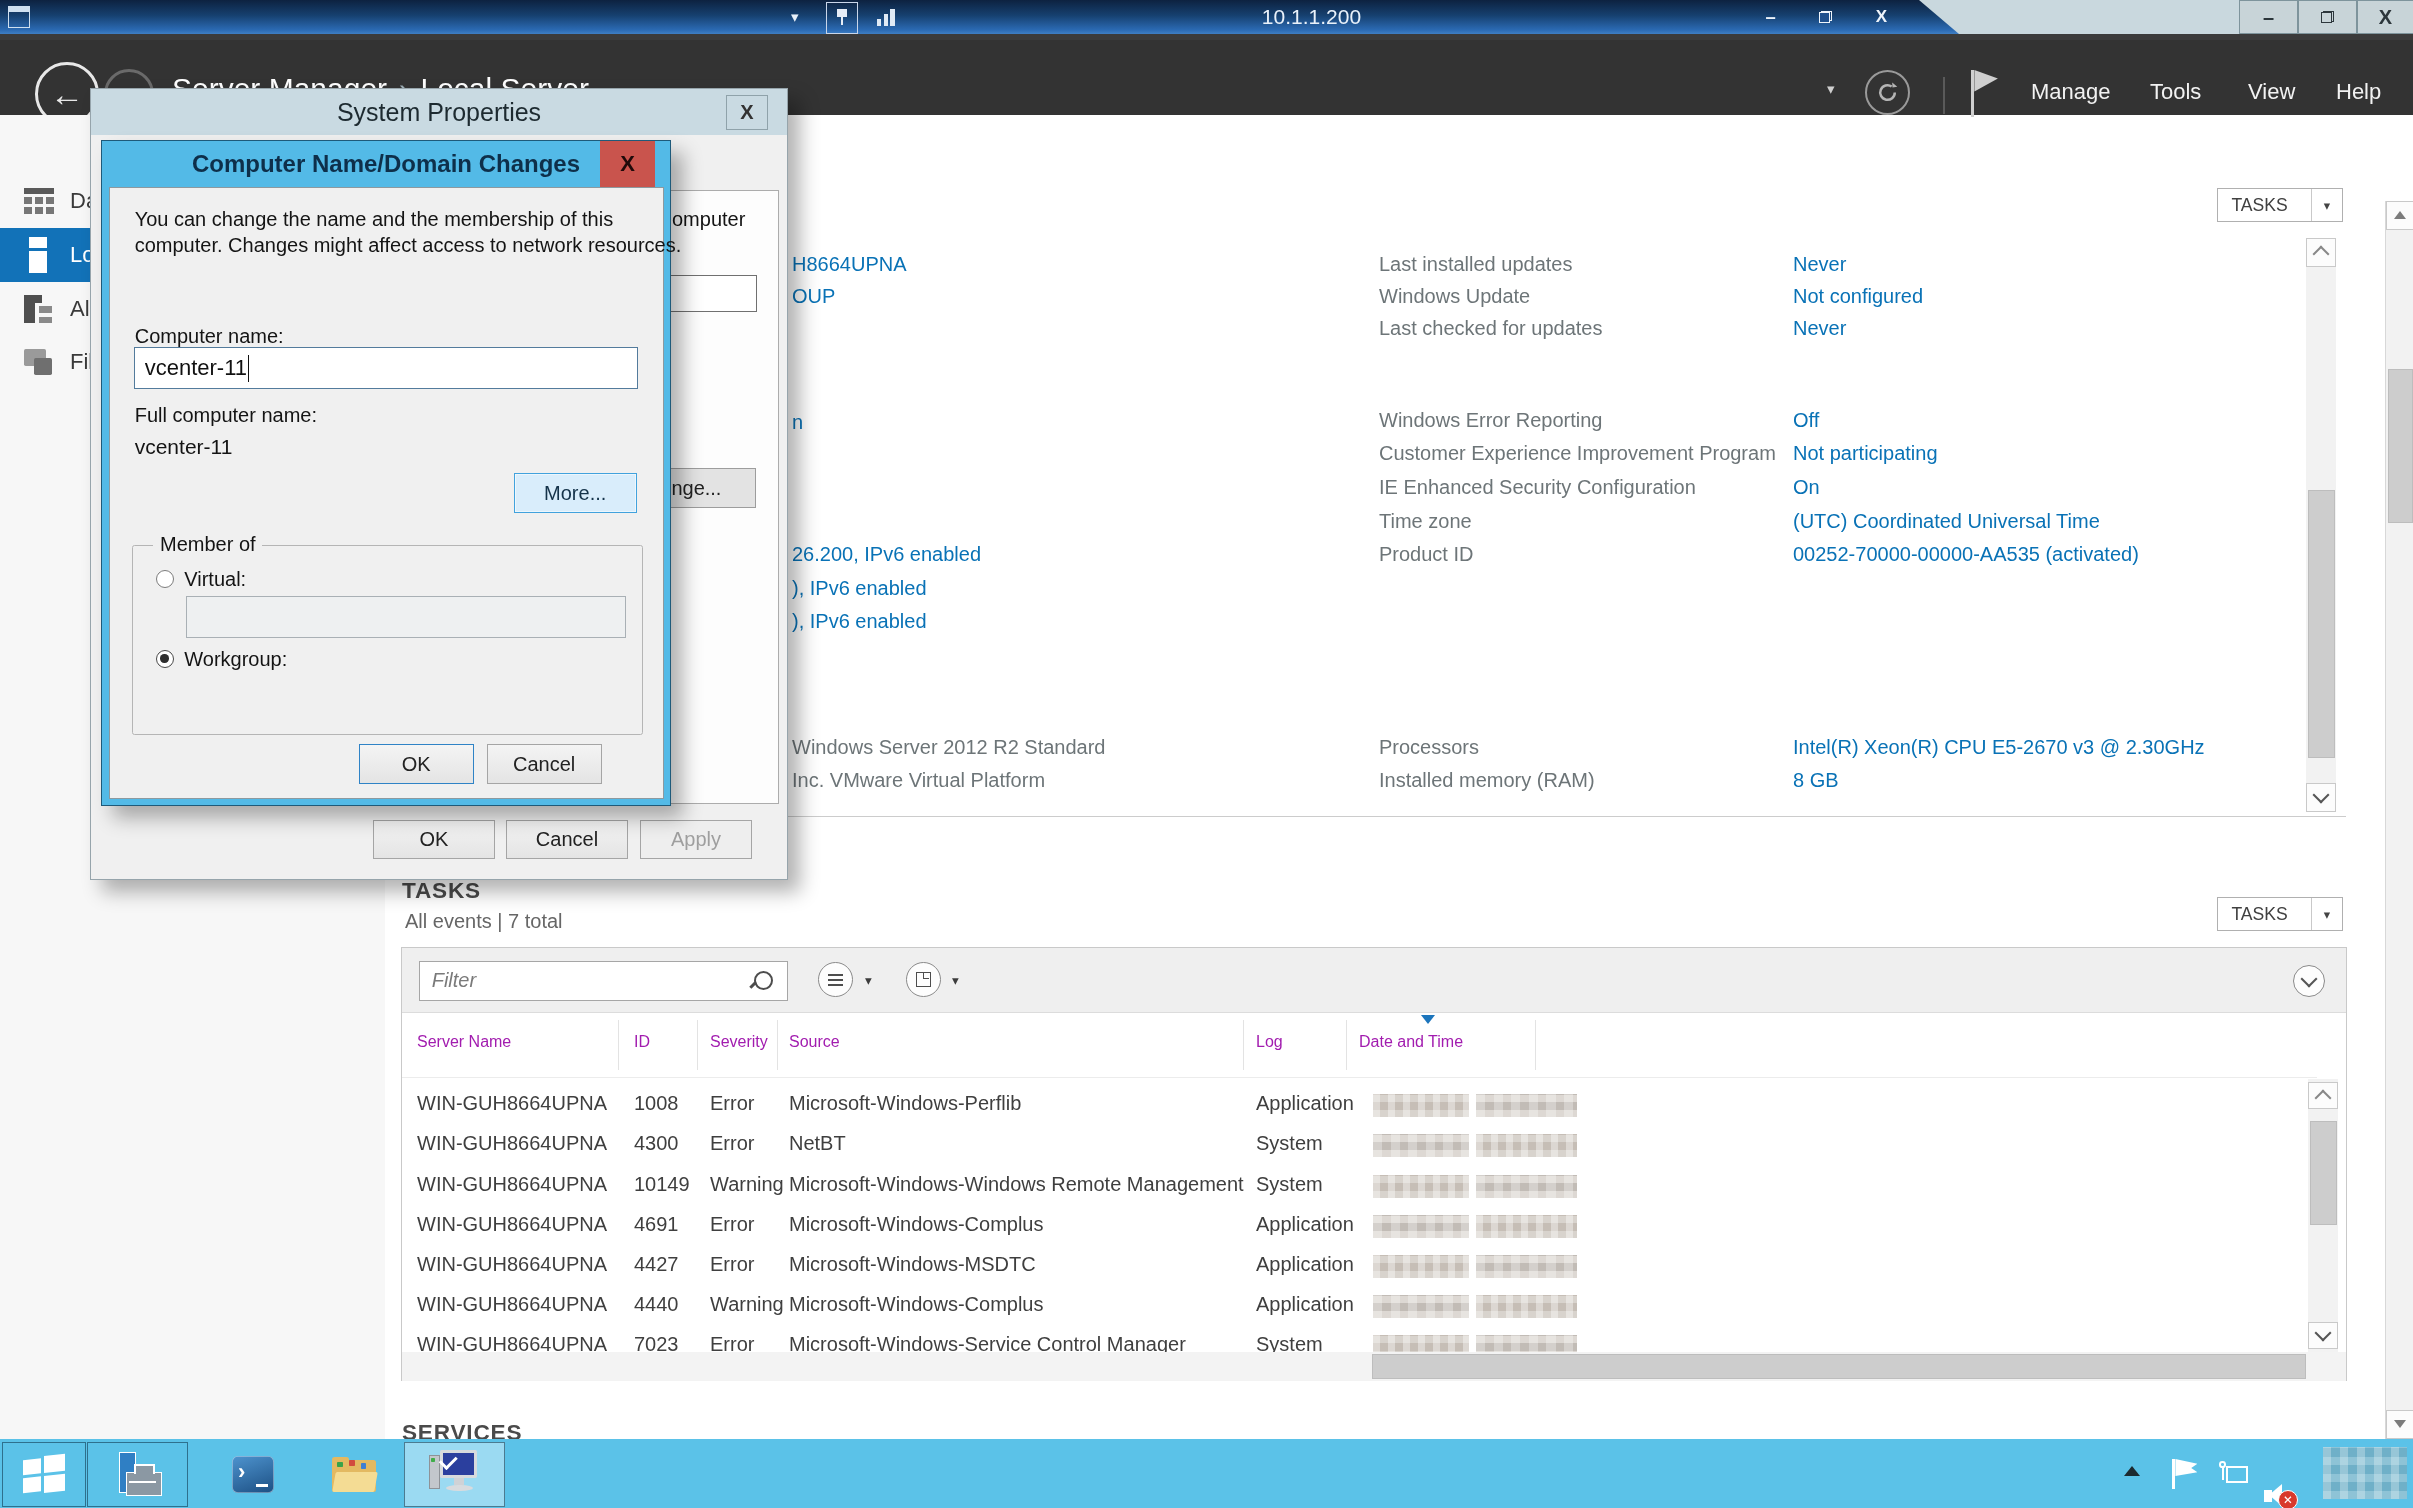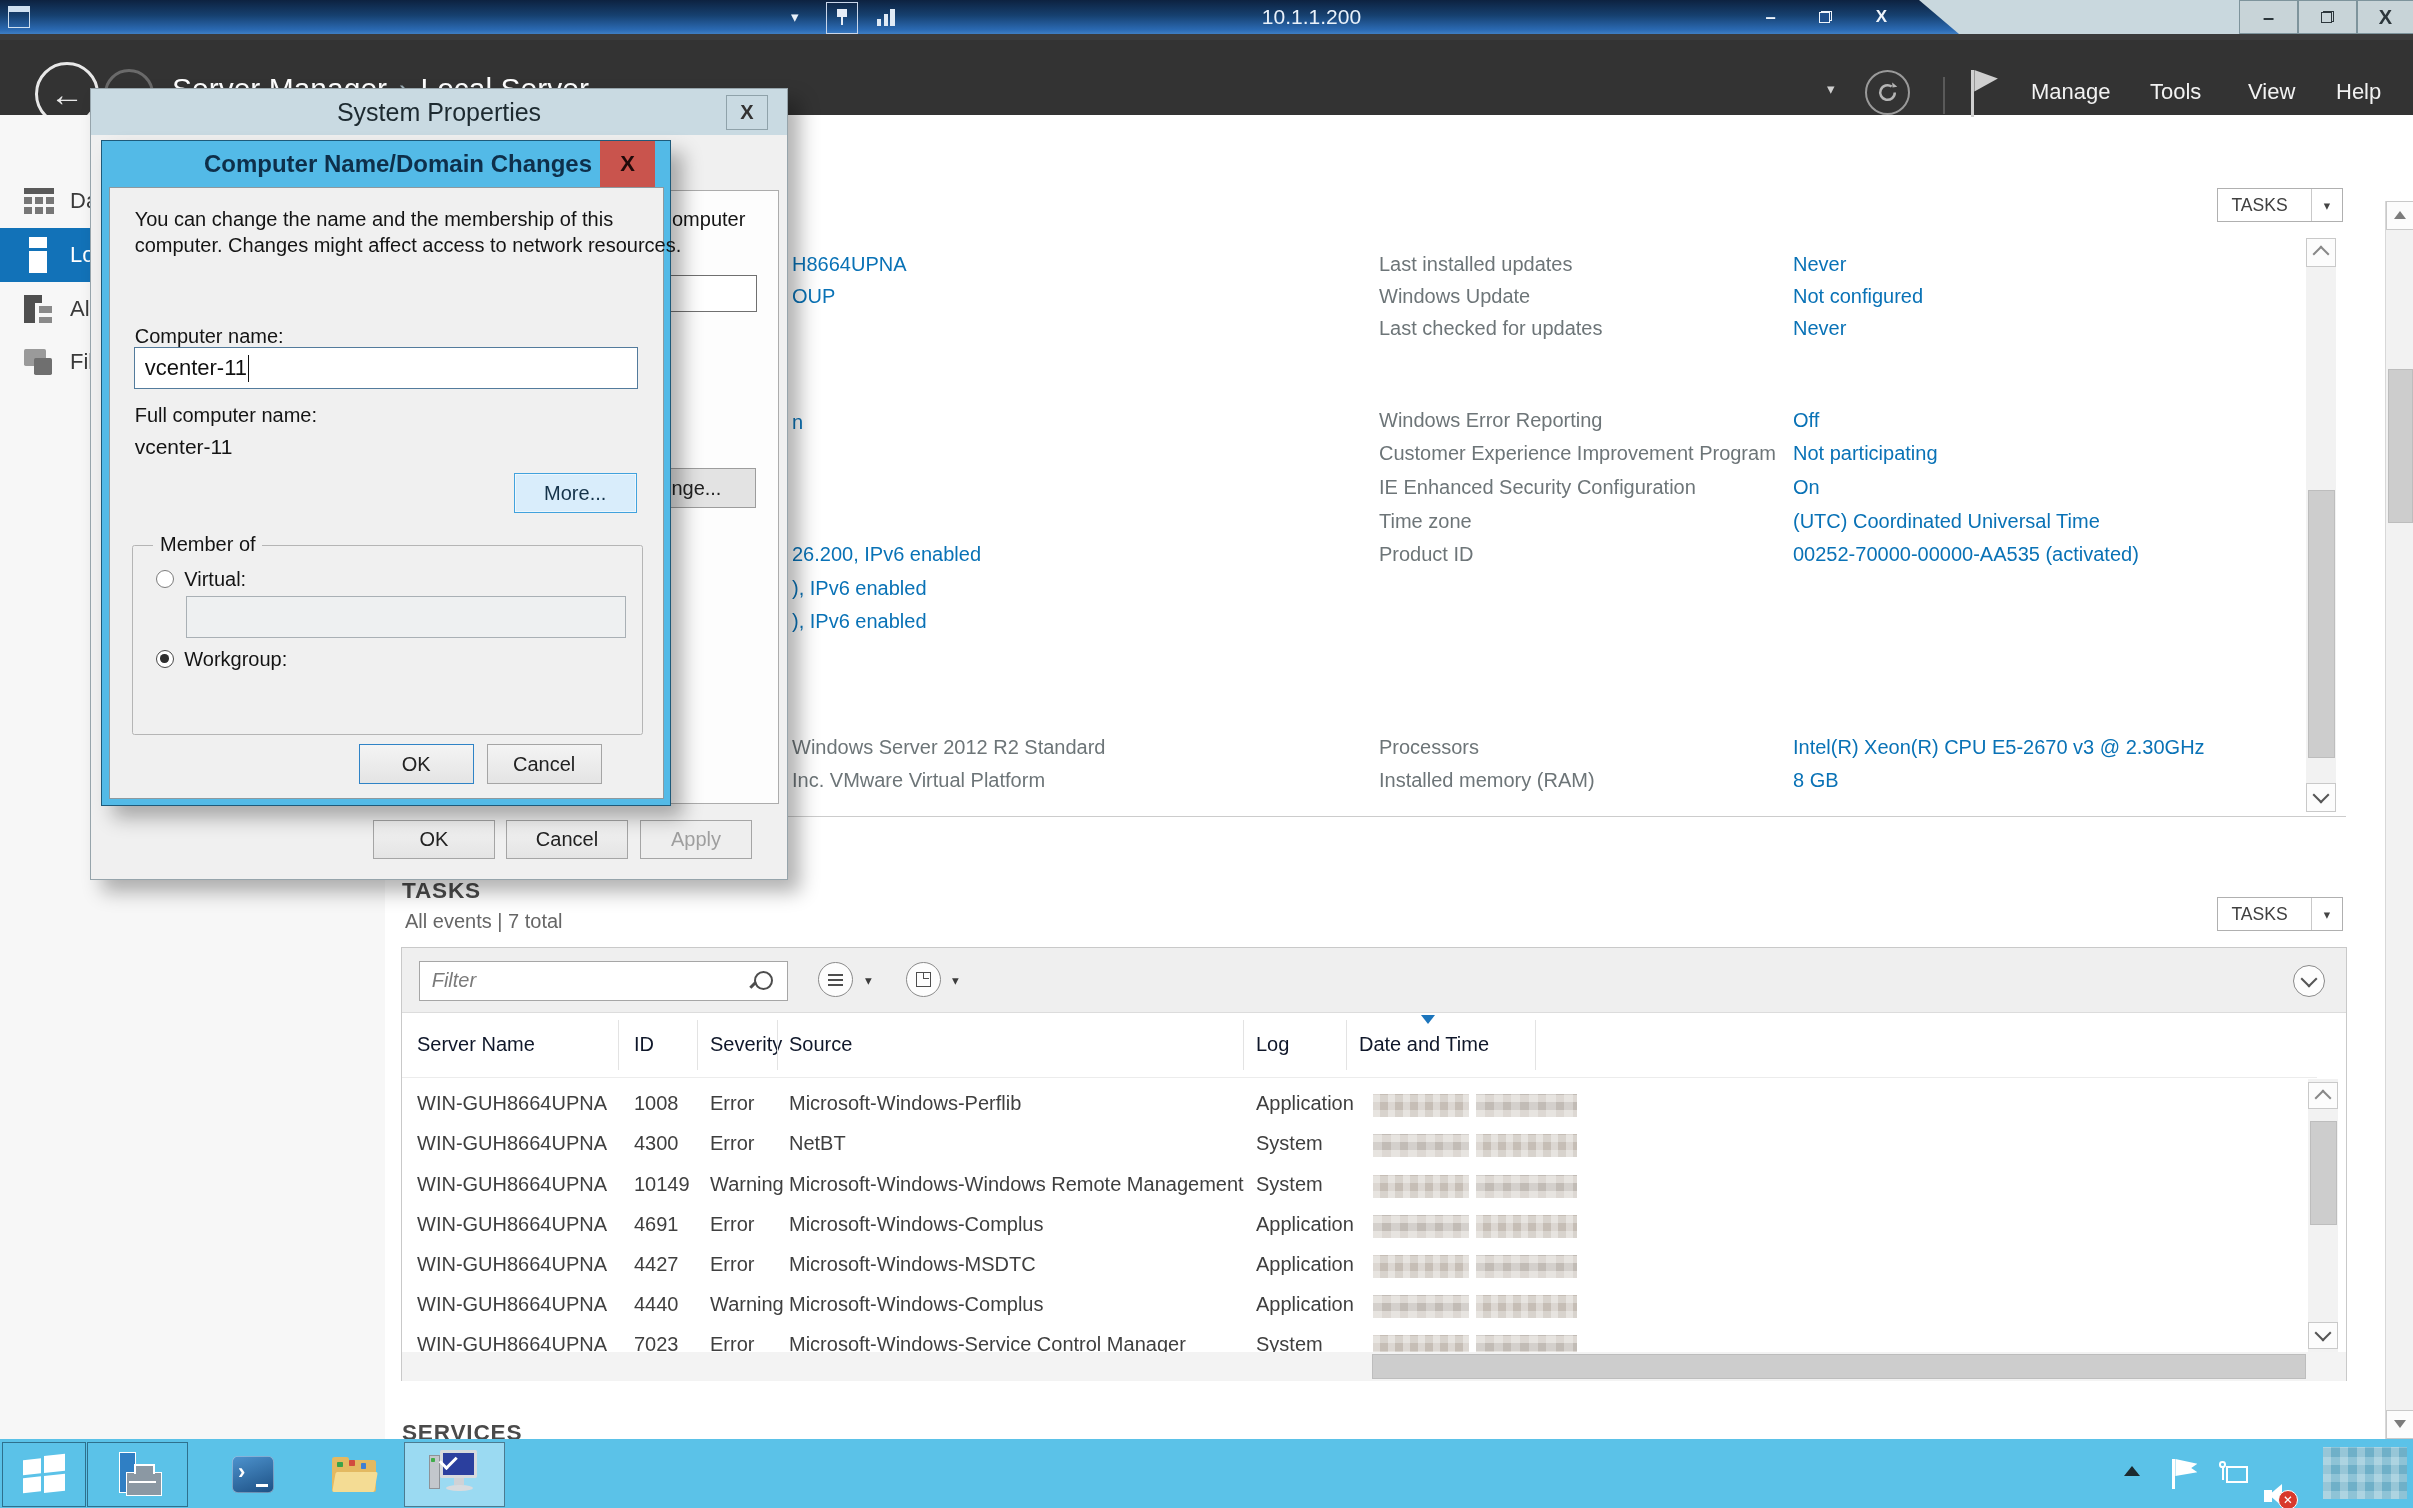--- a/index.html
+++ b/index.html
@@ -64,21 +64,21 @@
   .circle-btn{position:absolute;width:35px;height:35px;border:1.7px solid #8a8a8a;border-radius:50%;box-sizing:border-box;
               display:flex;align-items:center;justify-content:center;background:#fdfdfd;}
   .caret-sm{position:absolute;font-size:13.4px;color:#3c3c3c;}
   .list-glyph{width:15px;height:11.7px;background:repeating-linear-gradient(0deg,#4d4d4d 0 1.7px,transparent 1.7px 5px);}
   .save-glyph{position:relative;width:13.4px;height:13.4px;border:1.7px solid #4d4d4d;}
   .save-glyph::after{content:"";position:absolute;right:0.8px;top:0;width:5px;height:5px;border-left:1.7px solid #4d4d4d;border-bottom:1.7px solid #4d4d4d;}
   .chev-down{width:10px;height:10px;border-right:2.5px solid #555;border-bottom:2.5px solid #555;transform:rotate(45deg);margin-top:-4.2px;}
   .chev-up{width:10px;height:10px;border-right:2.5px solid #888;border-bottom:2.5px solid #888;transform:rotate(-135deg);margin-bottom:-4.2px;}
 
   #events-header-row{left:0;top:65px;width:1915px;height:65px;background:#ffffff;border-bottom:0.8px solid #ececec;box-sizing:border-box;}
-  .col-h{position:absolute;top:20px;font-size:20px;color:#0f172a;white-space:nowrap;}
+  .col-h{position:absolute;top:20px;font-size:16px;color:#a21caf;white-space:nowrap;}
   .col-sep{position:absolute;top:6.7px;width:0.8px;height:50px;background:#e3e3e3;}
   .sort-caret{position:absolute;width:0;height:0;border-left:7.5px solid transparent;border-right:7.5px solid transparent;border-top:9.2px solid #1c75bc;}
 
   .ev-row{position:absolute;left:0;width:1902px;height:28.5px;}
   .ev-cell{position:absolute;font-size:20px;color:#3f3f3f;white-space:nowrap;}
   .px-redact{position:absolute;height:23.5px;
      background:repeating-linear-gradient(90deg,rgba(255,255,255,.38) 0 7.5px,rgba(0,0,0,0) 7.5px 15px),
                 repeating-linear-gradient(0deg,#d8d3cd 0 7.5px,#c6beb6 7.5px 15px),#cfc9c2;}
   .px-redact.alt{background:repeating-linear-gradient(90deg,rgba(255,255,255,.3) 0 9.2px,rgba(0,0,0,0) 9.2px 17.6px),
                 repeating-linear-gradient(0deg,#ddd8d3 0 7.5px,#c2bcb6 7.5px 15px),#d2ccc5;}
@@ -100,21 +100,21 @@
   #sysprop-page{left:19px;top:101px;width:669px;height:614px;background:#fdfdfd;border:0.8px solid #acacac;box-sizing:border-box;}
   .winbtn-dlg{position:absolute;height:39px;box-sizing:border-box;border:0.8px solid #a5a5a5;
               background:linear-gradient(180deg,#f4f4f4,#e4e4e4);display:flex;align-items:center;justify-content:center;
               font-size:20px;color:#222222;}
   .winbtn-dlg.disabled{color:#9f9f9f;background:#eeeeee;}
   .winbtn-dlg.default{border:1.7px solid #2f83c6;}
 
   #name-dialog{left:101px;top:140px;width:570px;height:666px;background:#53bae7;border:1.7px solid #1e5a7a;box-sizing:border-box;
                box-shadow:11.7px 11.7px 18.4px rgba(0,0,0,0.30);z-index:60;}
   #name-title{left:0;top:0;width:100%;height:46px;display:flex;align-items:center;justify-content:center;
-              font-size:24px;font-weight:bold;color:#0e2f4a;margin-left:12px;}
+              font-size:24px;font-weight:bold;color:#0e2f4a;}
   #name-close{left:498px;top:0;width:55px;height:46px;background:#c9544d;display:flex;align-items:center;justify-content:center;
               font-size:22px;font-weight:bold;color:#200a0a;}
   #name-body{left:6.7px;top:46px;width:555px;height:612px;background:#f0f0f0;border:0.8px solid #8d999f;box-sizing:border-box;}
   .dlg-text{position:absolute;font-size:20px;color:#141414;white-space:nowrap;}
   .dlg-input{position:absolute;box-sizing:border-box;font-size:22px;font-family:inherit;padding:0 10px;color:#111;}
   .radio{position:absolute;width:18.4px;height:18.4px;border:0.8px solid #7c7c7c;border-radius:50%;background:#fff;box-sizing:border-box;}
   .radio.checked{border-color:#4a4a4a;}
   .radio.checked::after{content:"";position:absolute;left:3.4px;top:3.4px;width:8.4px;height:8.4px;background:#2e2e2e;border-radius:50%;}
   #group-member{position:absolute;left:22.6px;top:357px;width:509px;height:188px;border:0.8px solid #b5b5b5;border-radius:2.5px;}
   #group-member-label{position:absolute;left:20px;top:-13.4px;background:#f0f0f0;padding:0 6.7px;font-size:20px;color:#141414;}

